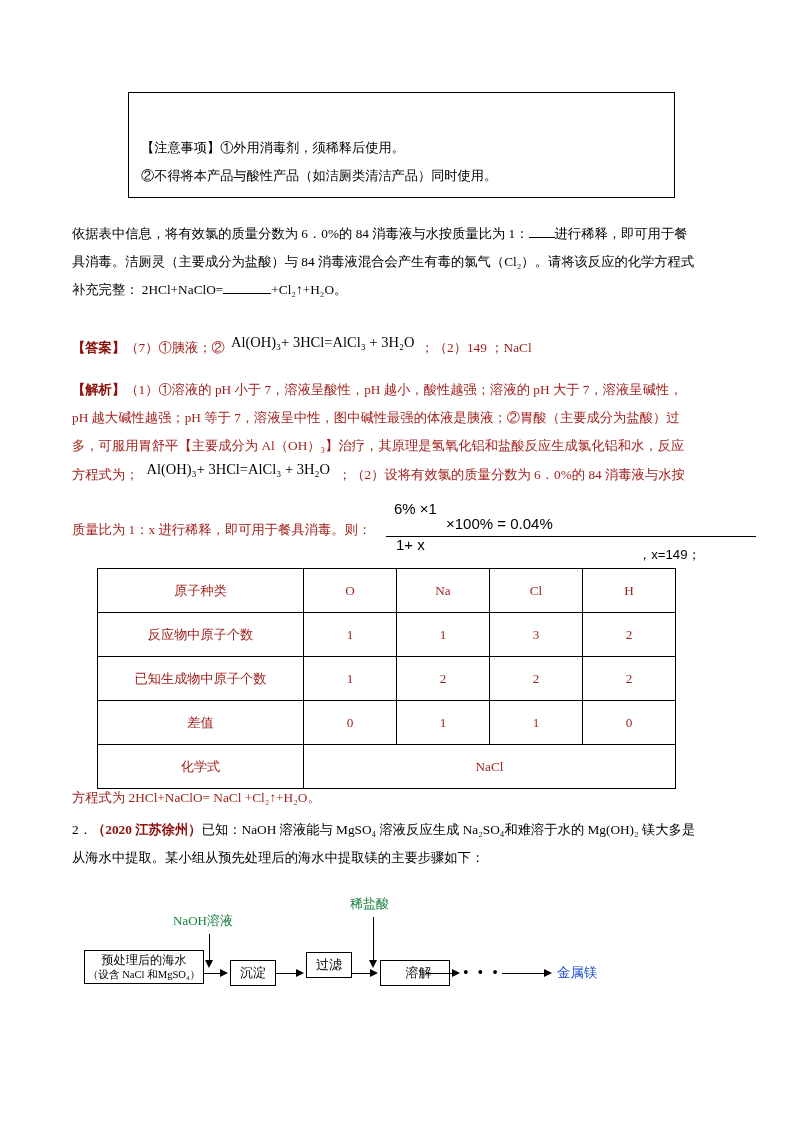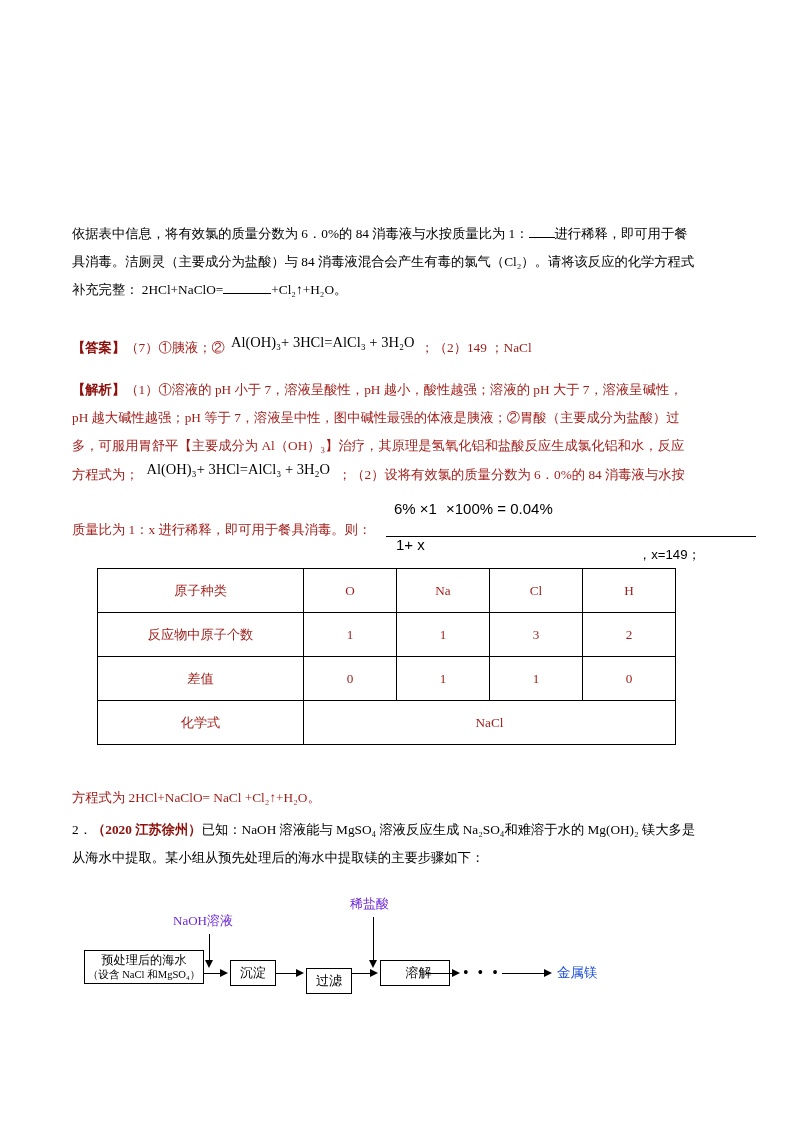--- a/index.html
+++ b/index.html
@@ -101,21 +101,21 @@
   #frac-num {
     position: absolute;
     left: 8px;
     top: 0px;
     font-size: 15px;
     white-space: nowrap;
   }
   #frac-tail {
     position: absolute;
     left: 60px;
-    top: 0;
+    top: 15px;
     font-size: 15px;
     white-space: nowrap;
   }
   #frac-bar {
     position: absolute;
     left: 0px;
     top: 36px;
     width: 370px;
     height: 0;
     border-top: 1.6px solid #000;
@@ -175,21 +175,21 @@
     text-align: center;
     font-size: 13px;
     line-height: 1.35;
     color: #000;
     background: #fff;
   }
   .fc-label {
     position: absolute;
     font-size: 13px;
     white-space: nowrap;
-    color: #6d28d9;
+    color: #15803d;
   }
   .fc-line-h {
     position: absolute;
     height: 0;
     border-top: 1.4px solid #000;
   }
   .fc-line-v {
     position: absolute;
     width: 0;
     border-left: 1.4px solid #000;
@@ -220,20 +220,24 @@
     font-size: 13.5px;
     white-space: nowrap;
     color: #1d4ed8;
   }
 </style>
 </head>
 <body>
 
 <div class="page">
 
+  <div id="notice-box">
+    <div class="notice-line" id="notice-line-1">【注意事项】①外用消毒剂，须稀释后使用。</div>
+    <div class="notice-line" id="notice-line-2">②不得将本产品与酸性产品（如洁厕类清洁产品）同时使用。</div>
+  </div>
 
   <div class="body-block" style="top:220px;">
     <div class="body-line">
       <span>依据表中信息，将有效氯的质量分数为 6．0%的 84 消毒液与水按质量比为 1：</span><span class="blank-u"></span><span>进行稀释，即可用于餐</span>
     </div>
     <div class="body-line">具消毒。洁厕灵（主要成分为盐酸）与 84 消毒液混合会产生有毒的氯气（Cl₂）。请将该反应的化学方程式</div>
     <div class="body-line">
       <span>补充完整：  2HCl+NaClO=</span><span class="blank-u-long"></span><span>+Cl₂↑+H₂O。</span>
     </div>
   </div>
@@ -274,20 +278,27 @@
         <td class="val-col">H</td>
       </tr>
       <tr>
         <td class="label-col">反应物中原子个数</td>
         <td class="val-col">1</td>
         <td class="val-col">1</td>
         <td class="val-col">3</td>
         <td class="val-col">2</td>
       </tr>
       <tr>
+        <td class="label-col">已知生成物中原子个数</td>
+        <td class="val-col">1</td>
+        <td class="val-col">2</td>
+        <td class="val-col">2</td>
+        <td class="val-col">2</td>
+      </tr>
+      <tr>
         <td class="label-col">差值</td>
         <td class="val-col">0</td>
         <td class="val-col">1</td>
         <td class="val-col">1</td>
         <td class="val-col">0</td>
       </tr>
       <tr>
         <td class="label-col">化学式</td>
         <td colspan="4">NaCl</td>
       </tr>
@@ -324,21 +335,21 @@
     </div>
 
     <div class="fc-line-h" style="left:134px; top:83px; width:18px;"></div>
     <div class="arrow-r" style="left:150px; top:78.5px;"></div>
 
     <div class="fc-box" style="left:160px; top:70px; width:46px; height:26px;">沉淀</div>
 
     <div class="fc-line-h" style="left:206px; top:83px; width:22px;"></div>
     <div class="arrow-r" style="left:226px; top:78.5px;"></div>
 
-    <div class="fc-box" style="left:236px; top:78px; width:46px; height:26px;">过滤</div>
+    <div class="fc-box" style="left:236px; top:62px; width:46px; height:26px;">过滤</div>
 
     <div class="fc-line-h" style="left:282px; top:83px; width:20px;"></div>
     <div class="arrow-r" style="left:300px; top:78.5px;"></div>
 
     <div class="fc-box" style="left:310px; top:70px; width:70px; height:26px;padding-left:7px;">溶解</div>
 
     <div class="fc-line-h" style="left:356px; top:83px; width:28px;"></div>
     <div class="arrow-r" style="left:382px; top:78.5px;"></div>
 
     <div class="dots" style="left:393px; top:74px;">• • •</div>

